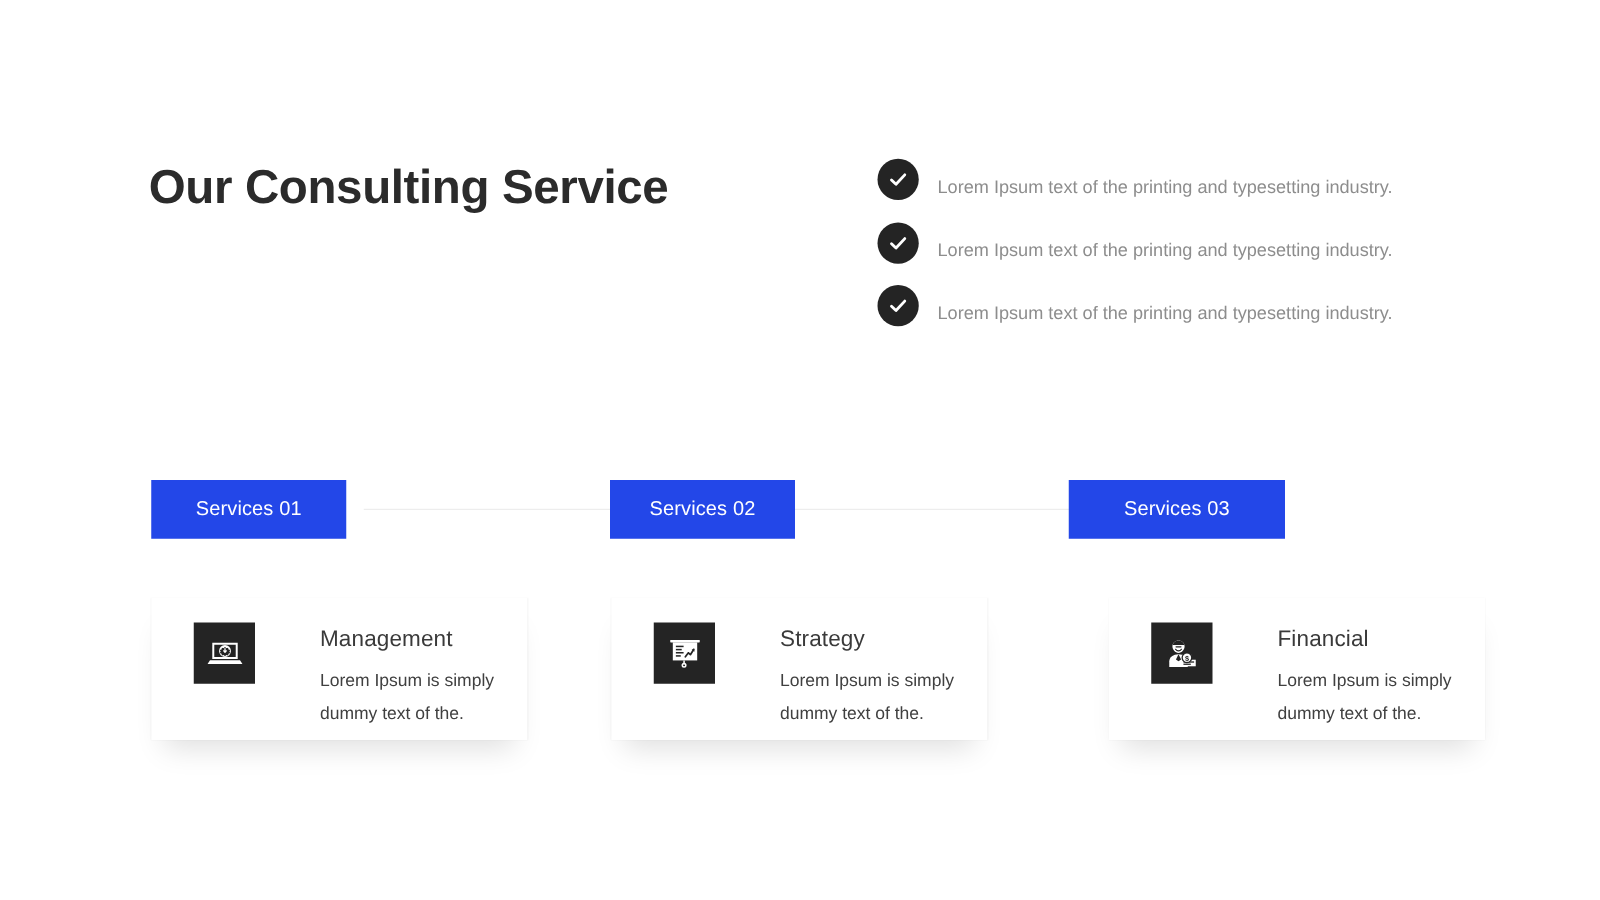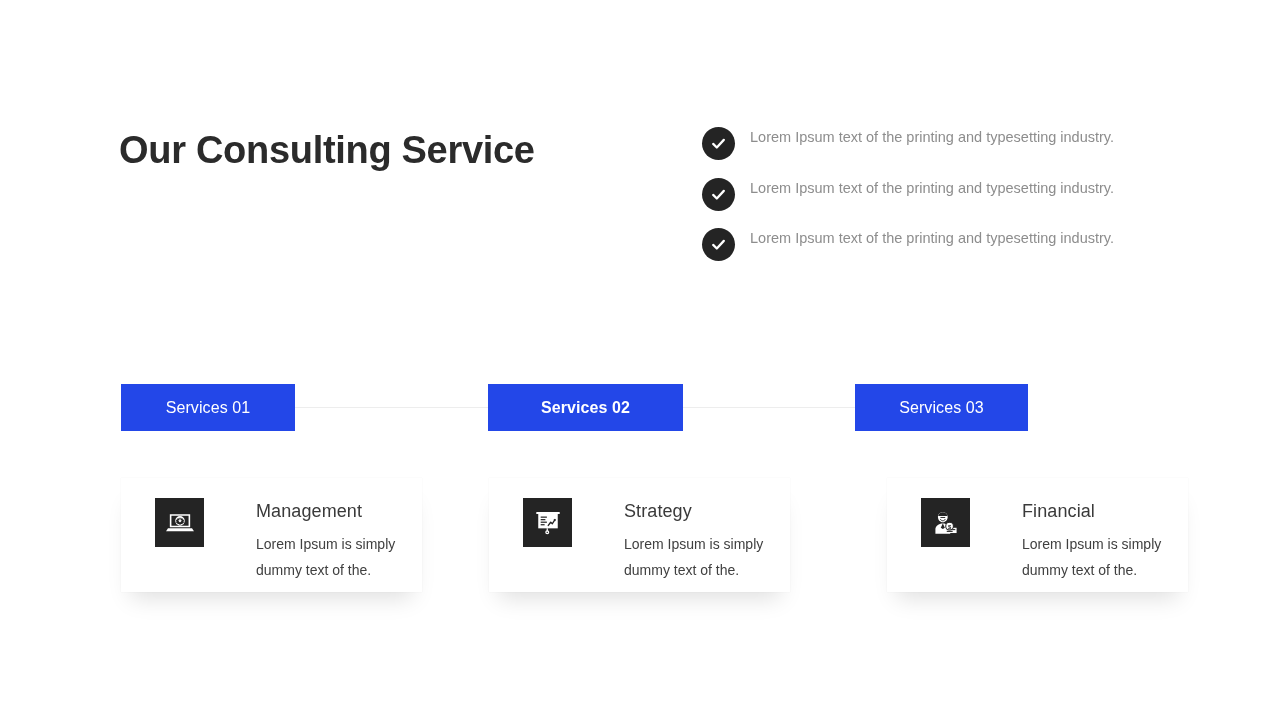--- a/index.html
+++ b/index.html
@@ -55,21 +55,21 @@
     position: absolute;
     left: 702px;
     top: 127px;
     width: 440px;
     margin: 0;
     padding: 0;
     list-style: none;
   }
   .check-item {
     display: flex;
-    align-items: flex-start;
+    align-items: flex-end;
     height: 33px;
     margin-bottom: 17.5px;
   }
   .check-circle {
     flex: 0 0 auto;
     width: 33px;
     height: 33px;
     border-radius: 50%;
     background: #242424;
     display: flex;
@@ -108,22 +108,22 @@
     background: #2347e8;
     color: #ffffff;
     display: flex;
     align-items: center;
     justify-content: center;
     font-size: 16px;
     font-weight: 500;
     letter-spacing: 0.1px;
     box-sizing: border-box;
   }
-  .tab-1 { left: 0px;   width: 174px; }
-  .tab-2 { left: 367px; width: 195px; font-weight: bold; }
+  .tab-1 { left: 0px;   width: 156px; }
+  .tab-2 { left: 367px; width: 148px; }
   .tab-3 { left: 734px; width: 173px; }
 
   
   .cards-row {
     position: absolute;
     left: 121px;
     top: 478px;
     width: 1034px;
     height: 145px;
   }

